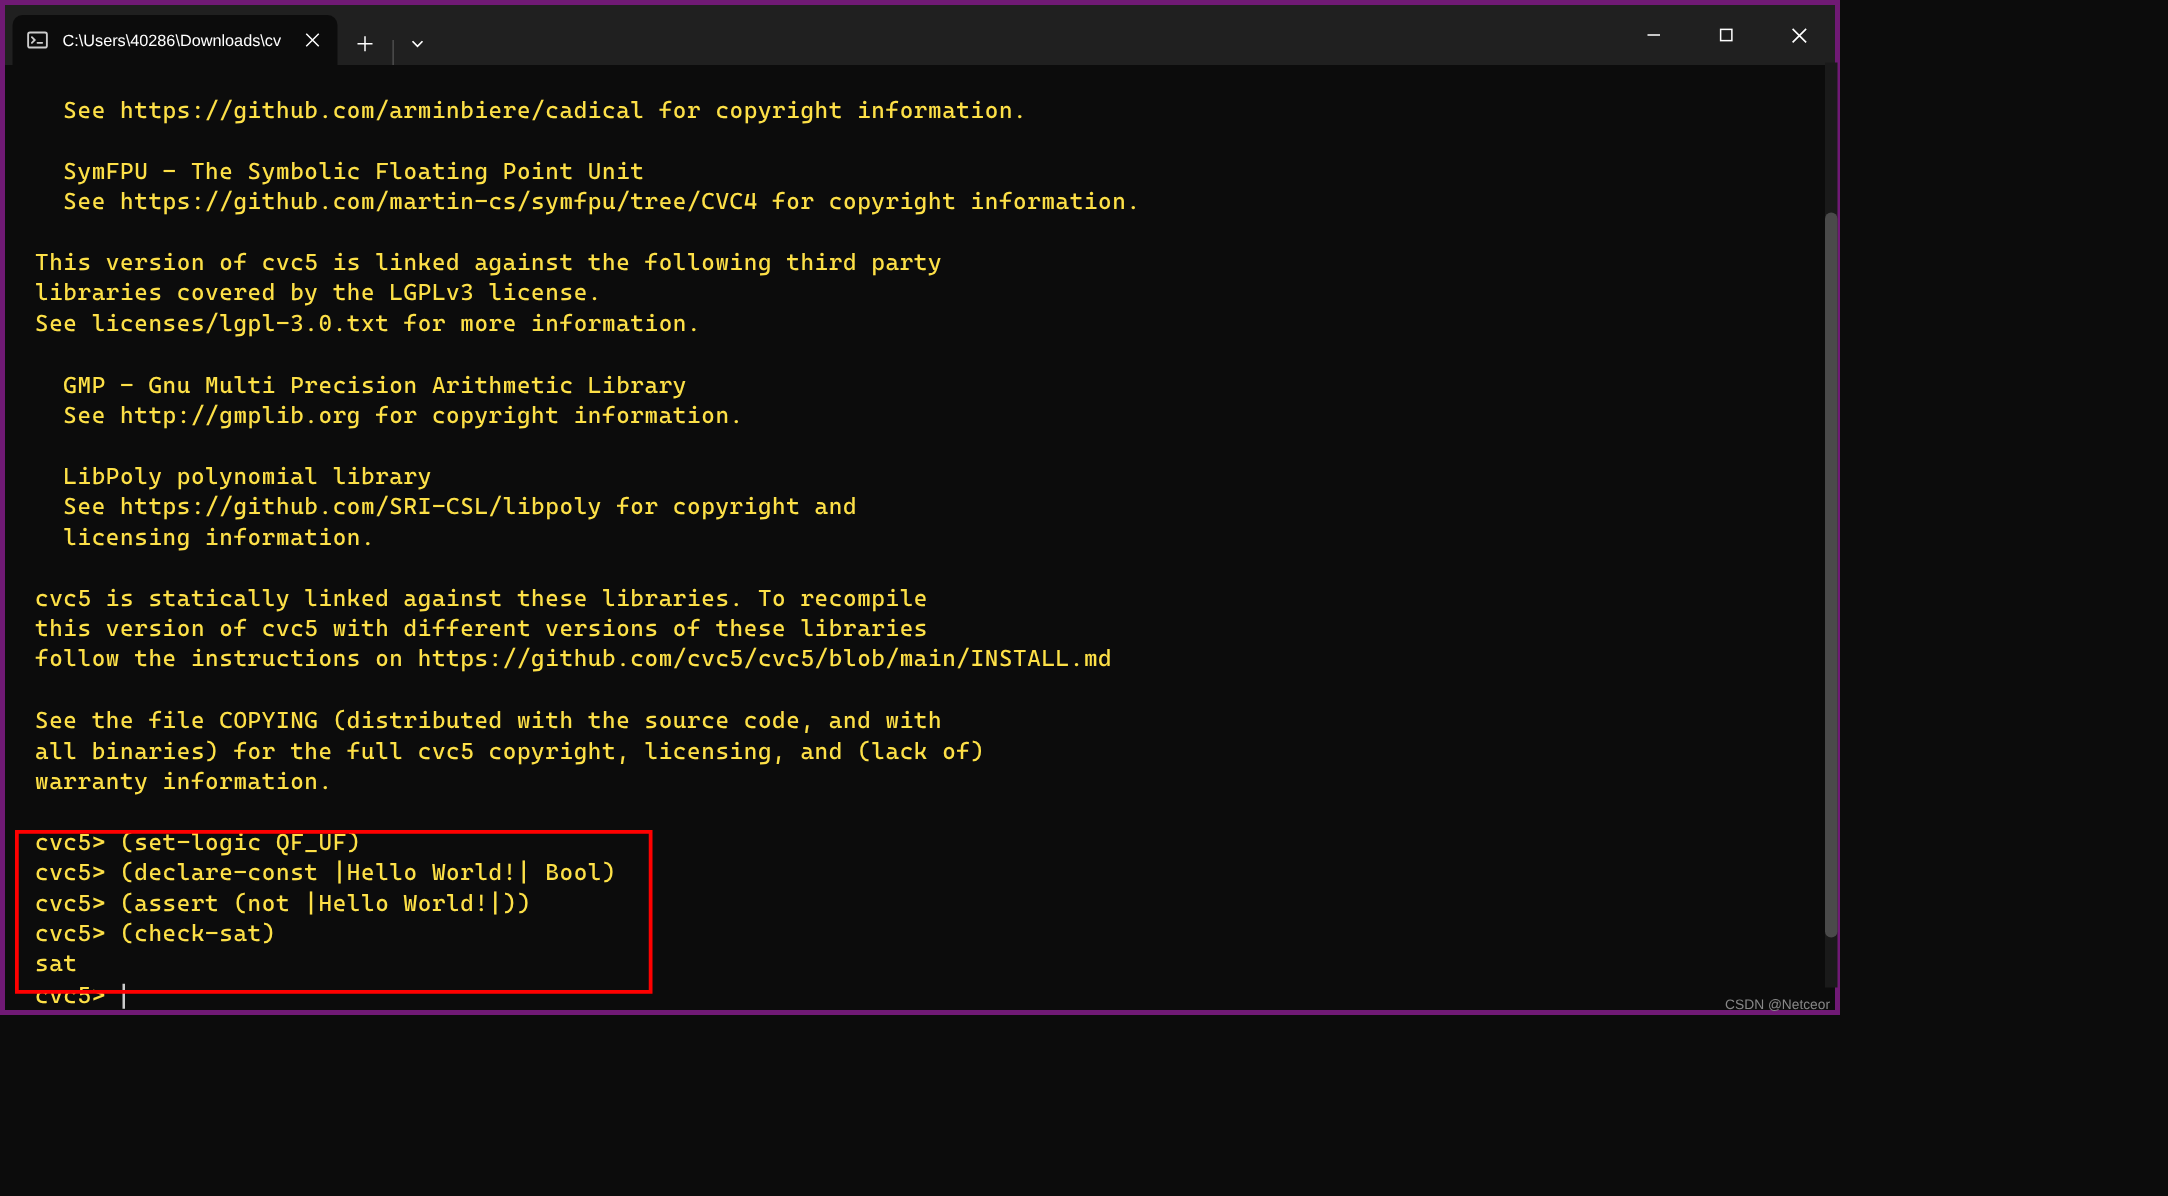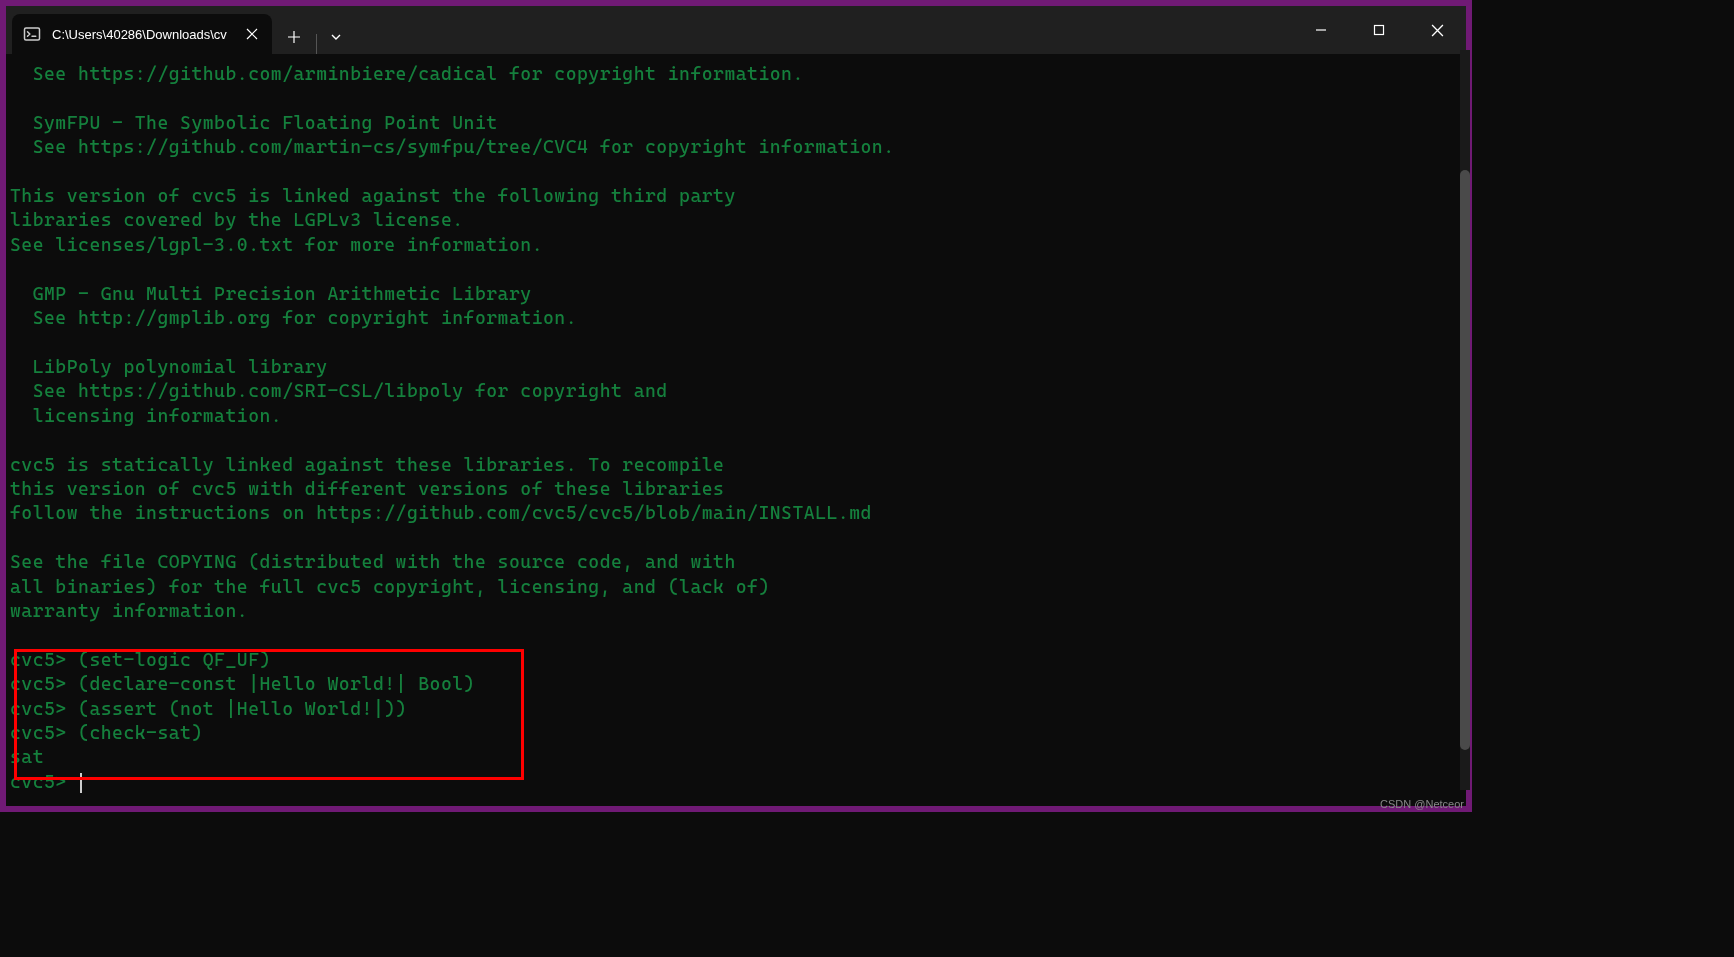--- a/index.html
+++ b/index.html
@@ -10,21 +10,21 @@
     body {
       background: #0c0c0c;
       font-family: 'Cascadia Code', 'Consolas', monospace;
       color: #cccccc;
       width: 1472px;
       height: 812px;
       position: relative;
       overflow: hidden;
     }
     .outer-frame {
-      border: 6px solid #701a75;
+      border: 4px solid #701a75;
       width: 100%;
       height: 100%;
       display: flex;
       flex-direction: column;
       background: #0c0c0c;
     }
     .title-bar {
       height: 48px;
       background: #202020;
       display: flex;
@@ -117,29 +117,30 @@
       height: 100%;
       display: flex;
       align-items: center;
       justify-content: center;
       color: #ffffff;
       cursor: pointer;
       font-family: 'Segoe UI', sans-serif;
     }
     .terminal-content {
       flex: 1;
-      padding: 8px 4px;
+      padding: 8px 24px;
       font-size: 18.5px;
       line-height: 1.32;
-      color: #15803d;
+      color: #fde047;
       font-weight: 500;
       white-space: pre;
       position: relative;
       letter-spacing: 0.5px;
       overflow: hidden;
+      margin-top: 17px;
     }
     .highlight-box {
       position: absolute;
       border: 3px solid #ff0000;
       left: 8px;
       top: 595px;
       width: 510px;
       height: 131px;
       pointer-events: none;
     }

